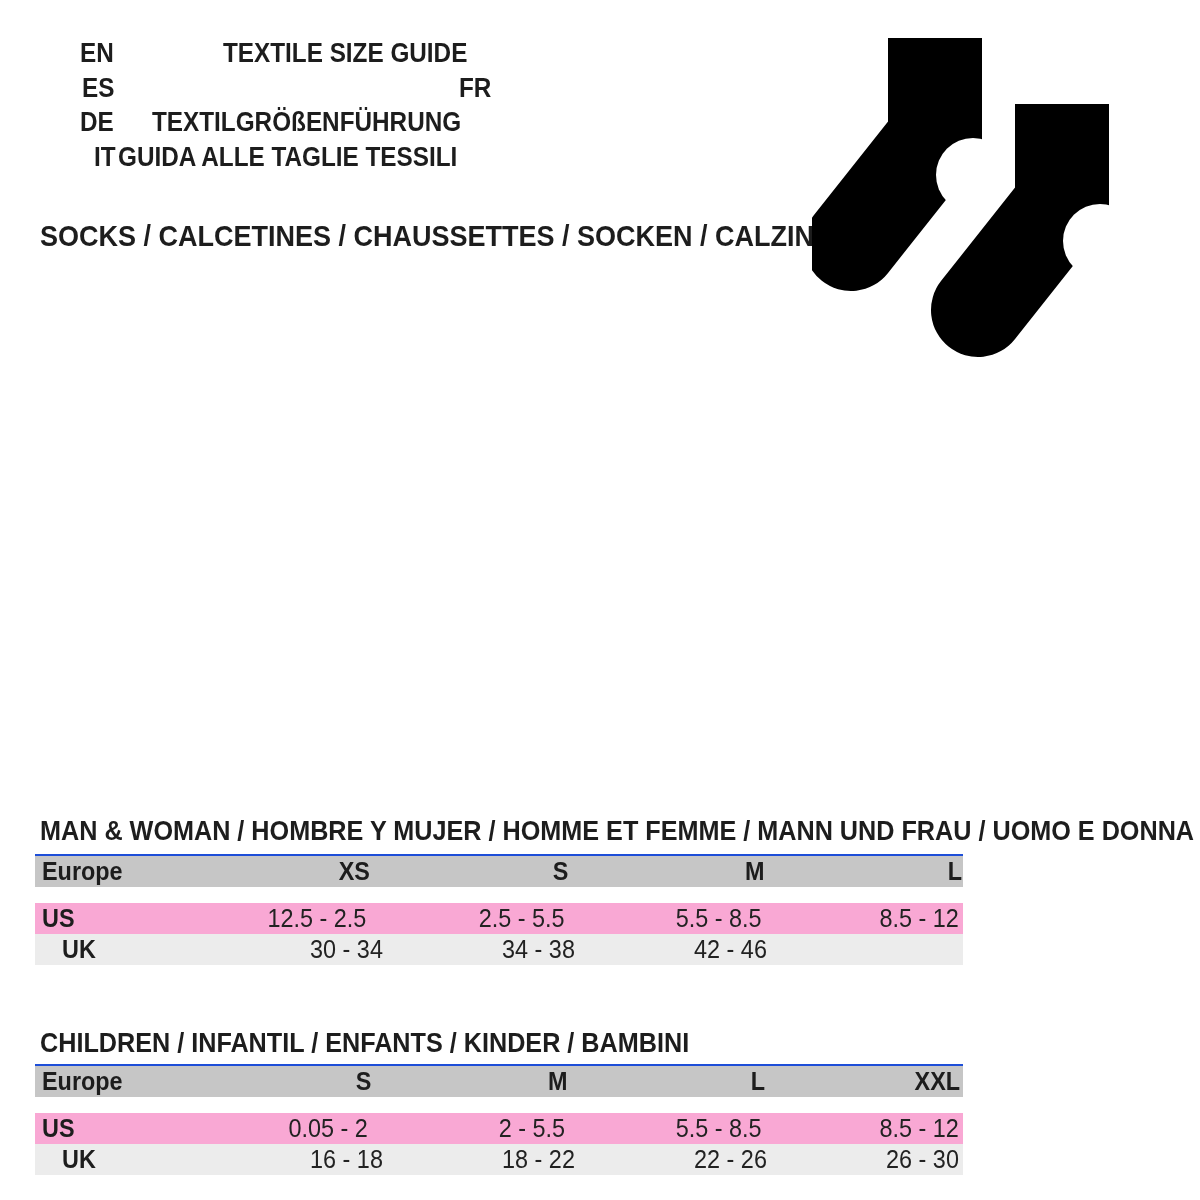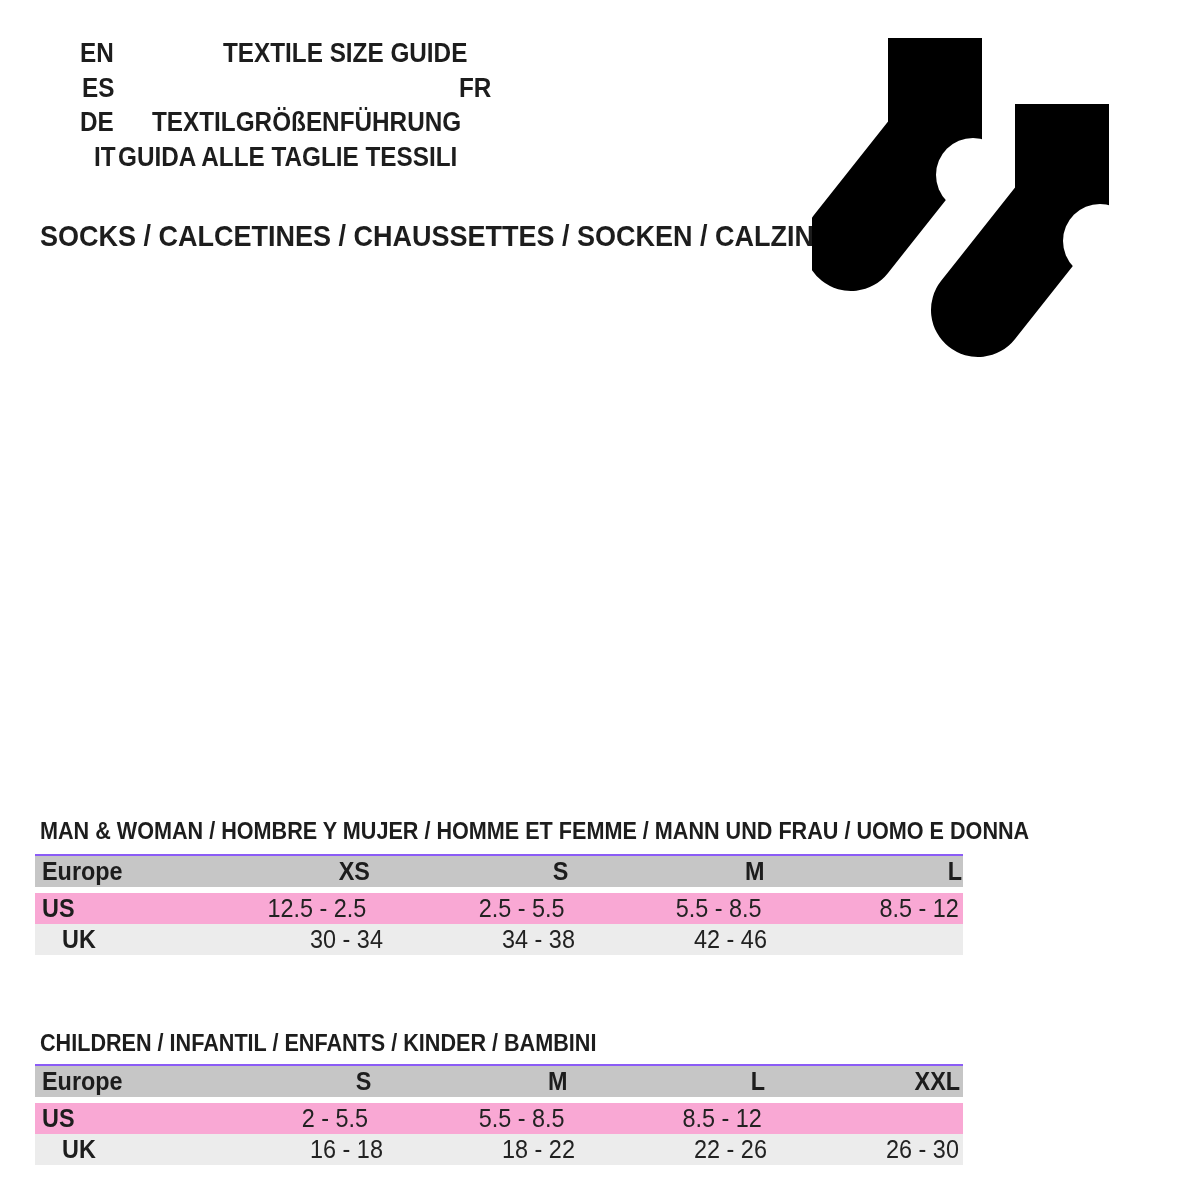--- a/index.html
+++ b/index.html
@@ -28,34 +28,34 @@
   }
   
   .socks-icon{position:absolute;left:812px;top:28px;}
 
   
   .tsection{position:absolute;left:35px;width:928px;}
   .tsection.s1{top:816px;}
   .tsection.s2{top:1028px;}
   .ttitle{
     margin:0 0 0 5px;
-    font-size:24px;font-weight:700;line-height:30px;
+    font-size:28px;font-weight:700;line-height:30px;
   }
   .size-table{margin-top:6px;}
   .s1 .size-table{margin-top:8px;}
   .trow{
     display:grid;
     grid-template-columns:140px 1fr 1fr 1fr 1fr;
     height:31px;line-height:31px;
     font-size:26px;
   }
   .trow.thead{
     background:#c6c6c6;
-    border-top:2px solid #8b5cf6;
-    margin-bottom:6px;
+    border-top:2px solid #1d4ed8;
+    margin-bottom:16px;
     font-weight:700;
   }
   .trow.white{background:#f9a8d4;}
   .trow.alt{background:#ececec;padding-left:20px;}
   .tc{text-align:right;overflow:visible;}
   .tc.first{text-align:left;padding-left:7px;font-weight:700;}
   .trow .val{font-weight:400;color:#222;}
 </style>
 </head>
 <body>
@@ -123,20 +123,21 @@
     <div class="size-table">
       <div class="trow thead">
         <div class="tc first"><span class="cx l">Europe</span></div>
         <div class="tc"><span class="cx">S</span></div>
         <div class="tc"><span class="cx">M</span></div>
         <div class="tc"><span class="cx">L</span></div>
         <div class="tc"><span class="cx">XXL</span></div>
       </div>
       <div class="trow white">
         <div class="tc first"><span class="cx l">US</span></div>
+        <div class="tc"><span class="cx val">0.05 - 2</span></div>
         <div class="tc"><span class="cx val">2 - 5.5</span></div>
         <div class="tc"><span class="cx val">5.5 - 8.5</span></div>
         <div class="tc"><span class="cx val">8.5 - 12</span></div>
       </div>
       <div class="trow alt">
         <div class="tc first"><span class="cx l">UK</span></div>
         <div class="tc"><span class="cx val">16 - 18</span></div>
         <div class="tc"><span class="cx val">18 - 22</span></div>
         <div class="tc"><span class="cx val">22 - 26</span></div>
         <div class="tc"><span class="cx val">26 - 30</span></div>

